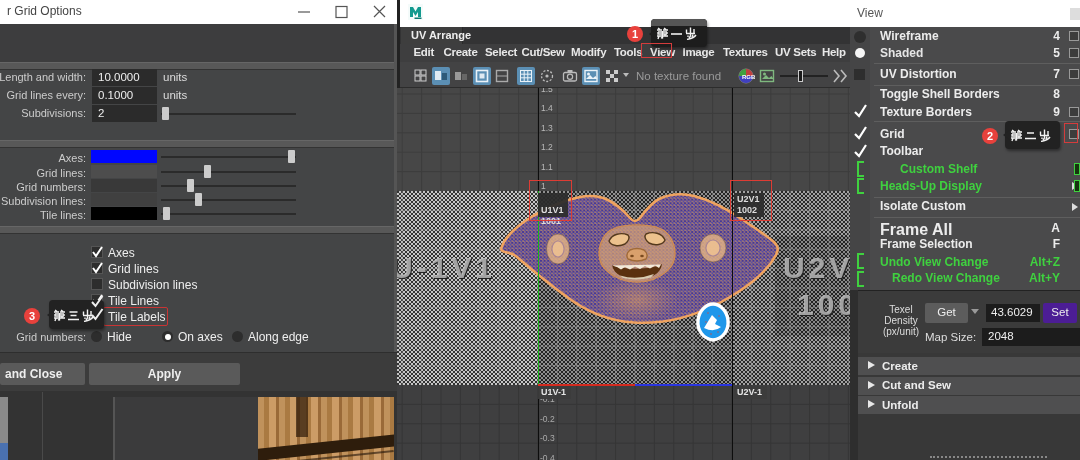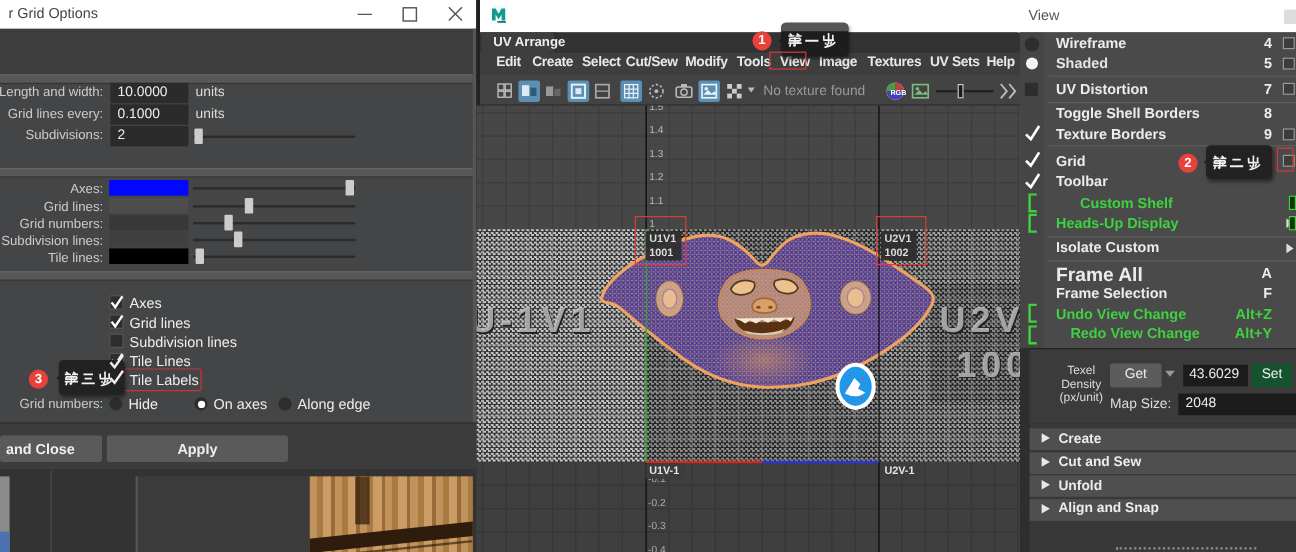--- a/index.html
+++ b/index.html
@@ -380,21 +380,21 @@
 <div class="abs" style="left:144px;top:-4px;font-size:8.5px;color:#b8b8b8;">1.5</div>
 <div class="abs" style="left:144px;top:15px;font-size:8.5px;color:#b8b8b8;">1.4</div>
 <div class="abs" style="left:144px;top:35px;font-size:8.5px;color:#b8b8b8;">1.3</div>
 <div class="abs" style="left:144px;top:54px;font-size:8.5px;color:#b8b8b8;">1.2</div>
 <div class="abs" style="left:144px;top:74px;font-size:8.5px;color:#b8b8b8;">1.1</div>
 <div class="abs" style="left:144px;top:93px;font-size:8.5px;color:#b8b8b8;">1</div>
 <div class="abs" style="left:143px;top:306px;font-size:8.5px;color:#aaa;">-0.1</div>
 <div class="abs" style="left:143px;top:326px;font-size:8.5px;color:#aaa;">-0.2</div>
 <div class="abs" style="left:143px;top:345px;font-size:8.5px;color:#aaa;">-0.3</div>
 <div class="abs" style="left:143px;top:365px;font-size:8.5px;color:#aaa;">-0.4</div>
-<div class="abs" style="left:141px;top:105px;width:30px;height:24px;background:rgba(45,45,45,0.95);color:#ddd;font-size:9px;font-weight:bold;line-height:11px;padding:1px 0 0 3px;">U1V1<br>1001</div>
+<div class="abs" style="left:141px;top:105px;width:30px;height:24px;background:rgba(45,45,45,0.95);color:#ddd;font-size:9px;font-weight:bold;line-height:11px;padding:12px 0 0 3px;">U1V1<br>1001</div>
 <div class="abs" style="left:337px;top:105px;width:30px;height:24px;background:rgba(45,45,45,0.95);color:#ddd;font-size:9px;font-weight:bold;line-height:11px;padding:1px 0 0 3px;">U2V1<br>1002</div>
 <div class="abs" style="left:141px;top:298px;width:33px;height:13px;background:rgba(60,60,60,0.95);color:#e5e5e5;font-size:9px;font-weight:bold;padding:1px 0 0 3px;">U1V-1</div>
 <div class="abs" style="left:337px;top:298px;width:33px;height:13px;background:rgba(60,60,60,0.95);color:#e5e5e5;font-size:9px;font-weight:bold;padding:1px 0 0 3px;">U2V-1</div>
 <svg class="abs" style="left:296px;top:213px;" width="40" height="44">
 <path d="M20 3 C 27 3 34 10 35 19 C 36 29 30 38 20 39 C 10 38 4 29 5 19 C 6 10 13 3 20 3 Z" fill="#1f97ea" stroke="#fff" stroke-width="3.4"></path>
 <path d="M11 27 L 19 14 L 24 19 L 22 23 L 28 26 Q 21 32 11 27 Z" fill="#fff"></path>
 <circle cx="15" cy="12" r="0.8" fill="#b55"></circle>
           <circle cx="26" cy="15" r="0.8" fill="#b55"></circle>
 <circle cx="13" cy="21" r="0.8" fill="#b55"></circle>
           <circle cx="25" cy="31" r="0.8" fill="#b55"></circle>
@@ -472,42 +472,38 @@
         </svg>
 <div class="abs" style="font-weight:bold;left:30px;top:244px;font-size:12px;color:#3fd13f;margin-left:12px;">Redo View Change</div>
 <div class="abs" style="font-weight:bold;left:150px;top:244px;width:60px;text-align:right;font-size:12px;color:#3fd13f;">Alt+Y</div>
   </div>
 
   <div class="abs" style="left:8px;top:290px;width:222px;height:63px;background:#3b3b3b;border-top:1px solid #222;">
     <div class="abs" style="left:18px;top:13px;width:50px;text-align:center;font-size:10px;color:#ddd;line-height:11px;">Texel<br>Density<br>(px/unit)</div>
     <div class="abs" style="left:67px;top:12px;width:43px;height:20px;background:#5c5c5c;border-radius:2px;color:#eee;font-size:11.5px;text-align:center;padding-top:3px;">Get</div>
     <div class="abs" style="left:113px;top:18px;width:0;height:0;border:4px solid transparent;border-top:5px solid #999;"></div>
     <div class="abs" style="left:128px;top:13px;width:54px;height:18px;background:#1c1c1c;color:#eee;font-size:11.5px;padding:2px 0 0 5px;">43.6029</div>
-    <div class="abs" style="left:185px;top:12px;width:34px;height:20px;background:#14532d;border-radius:2px;color:#eee;font-size:11.5px;text-align:center;padding-top:3px;">Set</div>
+    <div class="abs" style="left:185px;top:12px;width:34px;height:20px;background:#4c1d95;border-radius:2px;color:#eee;font-size:11.5px;text-align:center;padding-top:3px;">Set</div>
     <div class="abs" style="left:67px;top:40px;font-size:11.5px;color:#ddd;">Map Size:</div>
     <div class="abs" style="left:124px;top:37px;width:106px;height:18px;background:#1c1c1c;color:#eee;font-size:11.5px;padding:2px 0 0 6px;">2048</div>
   </div>
 
   <div class="abs" id="rows" style="left:8px;top:353px;width:222px;height:107px;background:#383838;">
         <div class="abs" style="left:0;top:4px;width:222px;height:18px;background:#4f4f50;">
           <div class="abs" style="left:10px;top:4px;width:0;height:0;border:4.5px solid transparent;border-left:7px solid #e8e8e8;"></div>
           <div class="abs" style="left:24px;top:2.5px;font-size:11.5px;font-weight:bold;color:#ececec;">Create</div>
         </div>
 <div class="abs" style="left:0;top:23.5px;width:222px;height:18px;background:#4f4f50;">
           <div class="abs" style="left:10px;top:4px;width:0;height:0;border:4.5px solid transparent;border-left:7px solid #e8e8e8;"></div>
           <div class="abs" style="left:24px;top:2.5px;font-size:11.5px;font-weight:bold;color:#ececec;">Cut and Sew</div>
         </div>
 <div class="abs" style="left:0;top:43.0px;width:222px;height:18px;background:#4f4f50;">
           <div class="abs" style="left:10px;top:4px;width:0;height:0;border:4.5px solid transparent;border-left:7px solid #e8e8e8;"></div>
           <div class="abs" style="left:24px;top:2.5px;font-size:11.5px;font-weight:bold;color:#ececec;">Unfold</div>
         </div>
-<div class="abs" style="left:0;top:62.5px;width:222px;height:18px;background:#4f4f50;">
-          <div class="abs" style="left:10px;top:4px;width:0;height:0;border:4.5px solid transparent;border-left:7px solid #e8e8e8;"></div>
-          <div class="abs" style="left:24px;top:2.5px;font-size:11.5px;font-weight:bold;color:#ececec;">Align and Snap</div>
-        </div>
 <div class="abs" style="left:72px;top:103px;width:117px;height:0;border-top:2px dotted #888;"></div>
       </div>
 </div>
 
 <div class="abs" id="annot" style="left:0;top:0;width:1080px;height:460px;pointer-events:none;">
       <div class="abs" style="left:627px;top:26px;width:16px;height:16px;border-radius:50%;background:#e8413c;color:#fff;font-size:11px;font-weight:bold;text-align:center;line-height:16px;">1</div>
 <div class="abs" style="left:651px;top:19px;width:56px;height:28px;background:#1d1d1d;border-radius:4px;box-shadow:1px 2px 3px rgba(0,0,0,0.4);">
         <div class="abs" style="left:0;top:0;width:56px;height:7px;background:#565656;border-radius:4px 4px 0 0;"></div>
       </div>
       <div class="abs" style="left:644px;top:29px;width:0;height:0;border:5px solid transparent;border-right:7px solid #1d1d1d;"></div>

